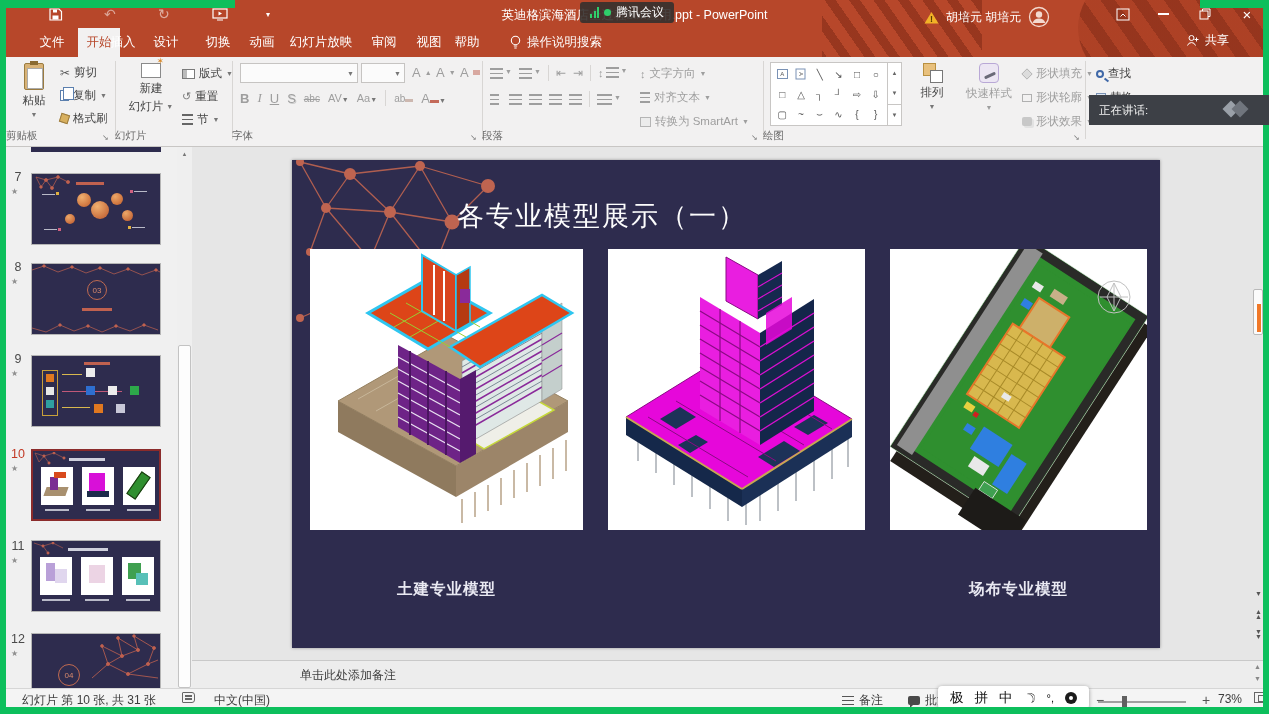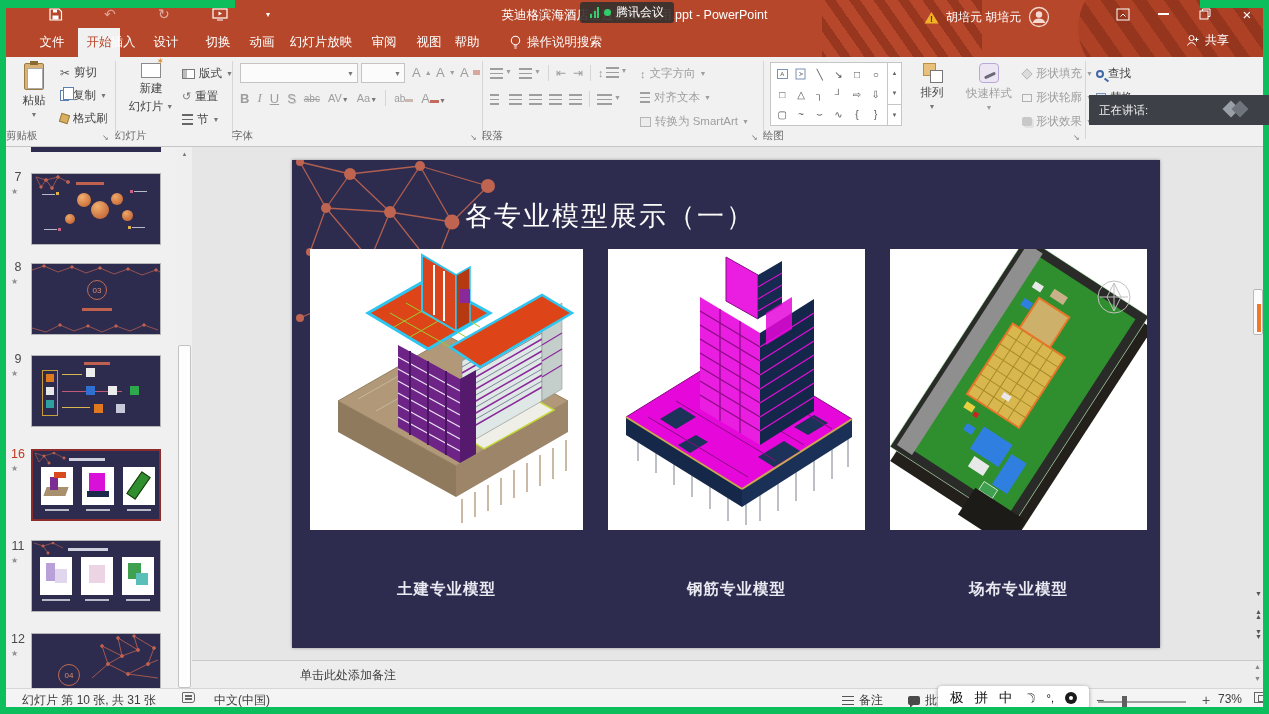--- a/index.html
+++ b/index.html
@@ -94,21 +94,21 @@
     display:flex; align-items:center; justify-content:center; }
   .mcard { position:absolute; width:32px; height:38px; background:#fff; top:16px; }
   .pscroll { position:absolute; right:0; top:0; width:15px; height:541px; background:#efefef; }
   .pthumb { position:absolute; left:1px; right:1px; top:198px; bottom:0; background:#fdfdfd; border:1px solid #c3c3c3; border-radius:2px;}
   .parr { position:absolute; left:0; width:15px; text-align:center; font-size:6px; color:#777; }
 
   
   #slide { position:absolute; left:292px; top:160px; width:868px; height:488px; background:#2E2C4E;
     box-shadow:0 0 3px rgba(0,0,0,.35); z-index:10; overflow:hidden; }
   .stitle { position:absolute; left:0; top:38px; width:620px; text-align:center; color:#fdfdfd;
-    font-size:27px; letter-spacing:2px;margin-left:8px; }
+    font-size:27px; letter-spacing:2px; }
   .card { position:absolute; top:89px; height:281px; background:#fff; overflow:hidden; }
   .cap { position:absolute; top:419px; font-size:15.5px; font-weight:bold; color:#e9e9f2; text-align:center; letter-spacing:1px;}
 
   
   .vscroll { position:absolute; left:1252px; top:147px; width:13px; height:501px; z-index:12; }
   .vthumb { position:absolute; left:1px; top:142px; width:10px; height:46px; background:#fbfbfb; border:1px solid #b9b9b9; border-radius:2px;}
   .vthumb i { position:absolute; right:1px; bottom:2px; width:4px; height:28px; background:#F07828; display:block; }
   .dbl { position:absolute; left:0; width:13px; text-align:center; font-size:7px; line-height:5px; color:#555; }
 
   
@@ -504,21 +504,21 @@
       <div class="abs" style="left:30px; top:35px; width:60px; height:1px; background:#c05878;"></div>
       <div class="abs" style="left:30px; top:51px; width:28px; height:1px; background:#d8b84e;"></div>
       <div class="abs" style="left:54px; top:12px; width:9px; height:9px; background:#ececec;"></div>
       <div class="abs" style="left:54px; top:30px; width:9px; height:9px; background:#2e6fd0;"></div>
       <div class="abs" style="left:76px; top:30px; width:9px; height:9px; background:#ececec;"></div>
       <div class="abs" style="left:98px; top:30px; width:9px; height:9px; background:#2da84a;"></div>
       <div class="abs" style="left:62px; top:48px; width:9px; height:9px; background:#e07820;"></div>
       <div class="abs" style="left:84px; top:48px; width:9px; height:9px; background:#c8c8d8;"></div>
     </div>
 
-    <div class="tnum" style="top:300px; color:#C23824;">16</div>
+    <div class="tnum" style="top:300px; color:#C23824;">10</div>
     <div class="tstar" style="top:317px;">★</div>
     <div class="thumb sel" style="top:302px;">
       <svg width="34" height="18" viewBox="0 0 34 18" style="position:absolute;left:1px;top:1px;">
           <g stroke="#c0614f" stroke-width=".6" fill="#c0614f">
             <path d="M1 1 10 4 20 1 30 6M1 1 5 10 10 4M10 4 15 11" fill="none"></path>
             <circle cx="10" cy="4" r="1.2"></circle>
             <circle cx="20" cy="1" r="1.1"></circle>
             <circle cx="15" cy="11" r="1.2"></circle>
             <circle cx="30" cy="6" r="1.2"></circle>
           </g>
@@ -766,21 +766,20 @@
         <g stroke="#c0c0c0" fill="none" stroke-width="1">
           <circle cx="224" cy="48" r="16"></circle>
             <polygon points="224,34 231,48 224,62 217,48"></polygon>
             <line x1="224" y1="34" x2="224" y2="62"></line>
             <line x1="210" y1="48" x2="238" y2="48"></line>
         </g>
       </svg>
     </div>
 
     <div class="cap" style="left:18px; width:273px;">土建专业模型</div>
-    <div class="cap" style="left:316px; width:257px;">钢筋专业模型</div>
     <div class="cap" style="left:598px; width:257px;">场布专业模型</div>
   </div>
 
   <div class="vscroll">
     <div class="vthumb">
         <i></i>
       </div>
     <div class="dbl" style="top:444px;">▼</div>
     <div class="dbl" style="top:462px;">▲<br>▲</div>
     <div class="dbl" style="top:482px;">▼<br>▼</div>

